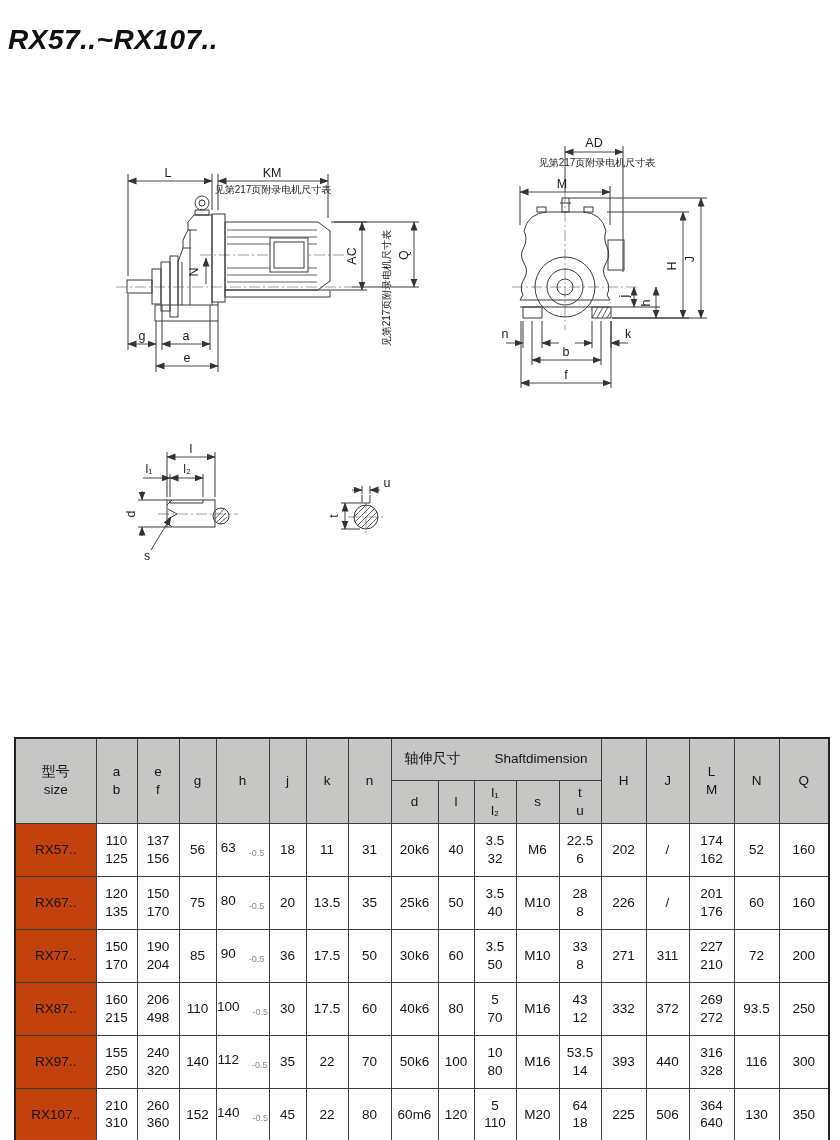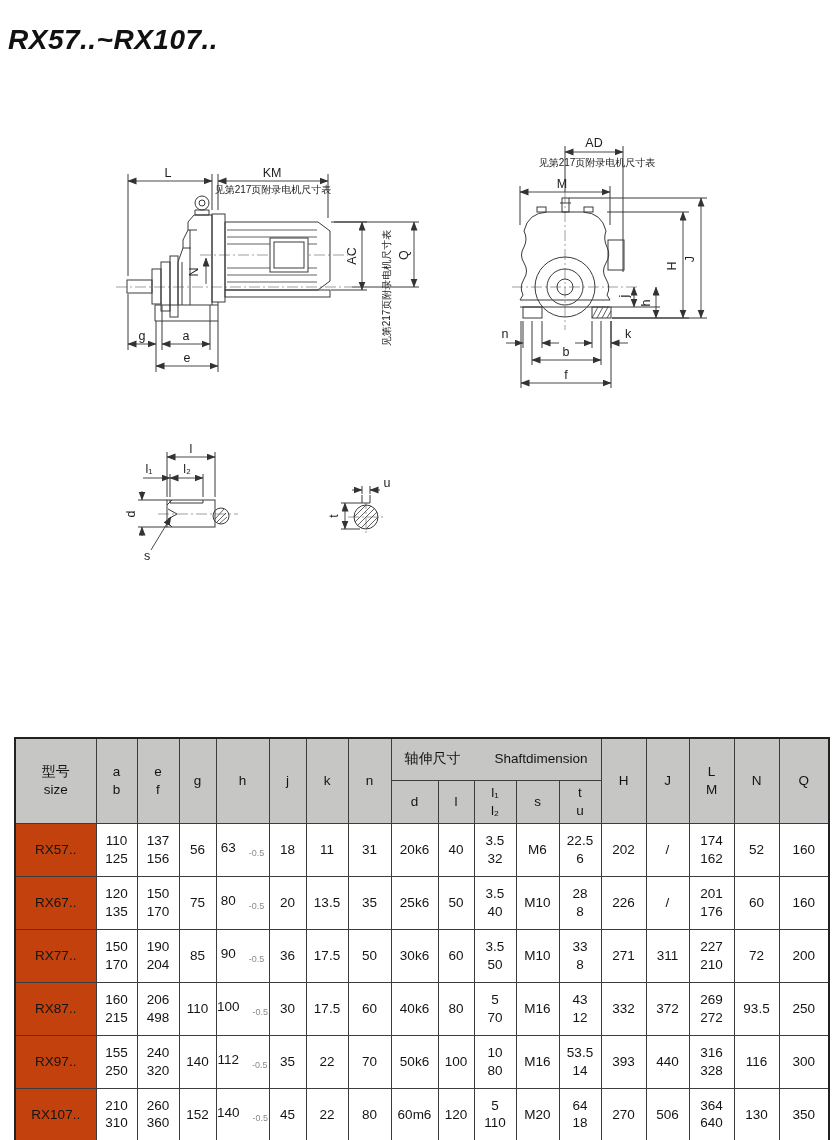--- a/index.html
+++ b/index.html
@@ -466,21 +466,21 @@
       <td>120</td>
       <td>
           <div>5</div>
           <div>110</div>
         </td>
       <td>M20</td>
       <td>
           <div>64</div>
           <div>18</div>
         </td>
-      <td>270</td>
+      <td>225</td>
       <td>506</td>
       <td>
           <div>364</div>
           <div>640</div>
         </td>
       <td>130</td>
       <td>350</td>
     </tr>
   </tbody>
 </table>

